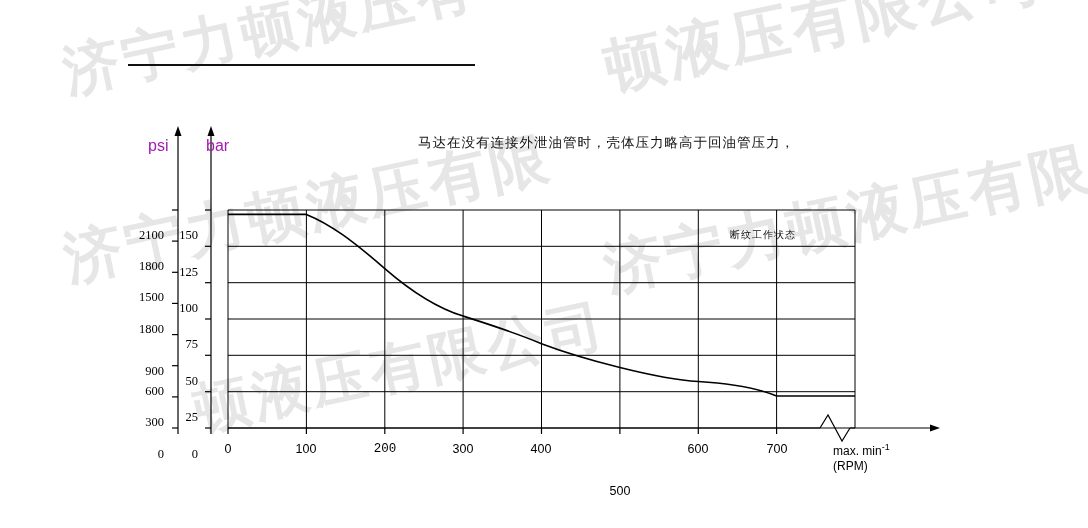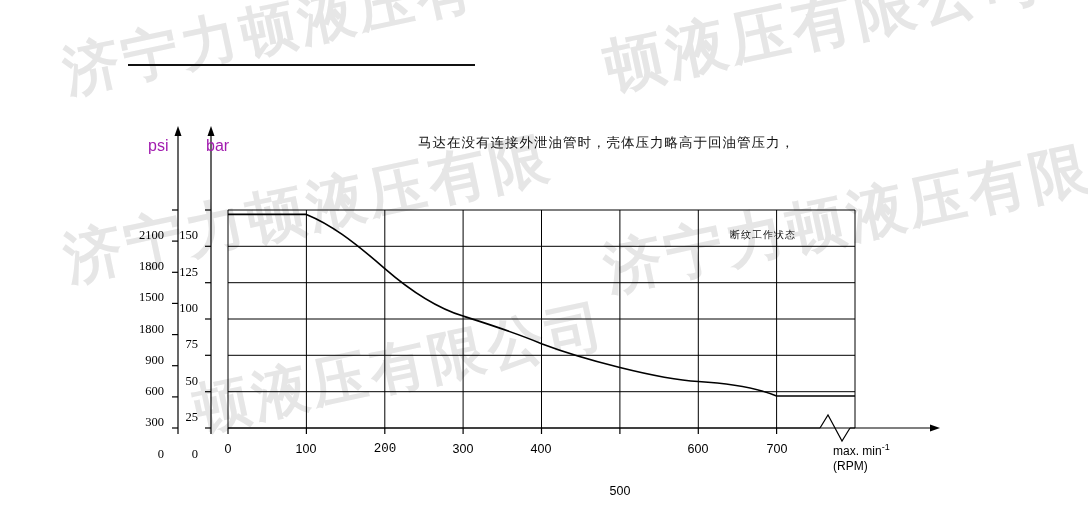--- a/index.html
+++ b/index.html
@@ -167,21 +167,21 @@
       <line x1="776.6" y1="396.0" x2="855" y2="396.0" stroke="#000" stroke-width="1.6"></line>
     </svg>
 
     <div class="axis-name" style="left:148px;top:137px;">psi</div>
     <div class="axis-name" style="left:206px;top:137px;">bar</div>
 
     <div class="tick-label" style="left:106px;top:202px;width:58px;">2100</div>
     <div class="tick-label" style="left:106px;top:233px;width:58px;">1800</div>
     <div class="tick-label" style="left:106px;top:264px;width:58px;">1500</div>
     <div class="tick-label" style="left:106px;top:296px;width:58px;">1800</div>
-    <div class="tick-label" style="left:106px;top:327px;width:58px;">900</div>
+    <div class="tick-label" style="left:106px;top:338px;width:58px;">900</div>
     <div class="tick-label" style="left:106px;top:358px;width:58px;">600</div>
     <div class="tick-label" style="left:106px;top:389px;width:58px;">300</div>
     <div class="tick-label" style="left:106px;top:421px;width:58px;">0</div>
 
     <div class="tick-label" style="left:160px;top:202px;width:38px;">150</div>
     <div class="tick-label" style="left:160px;top:239px;width:38px;">125</div>
     <div class="tick-label" style="left:160px;top:275px;width:38px;">100</div>
     <div class="tick-label" style="left:160px;top:311px;width:38px;">75</div>
     <div class="tick-label" style="left:160px;top:348px;width:38px;">50</div>
     <div class="tick-label" style="left:160px;top:384px;width:38px;">25</div>

